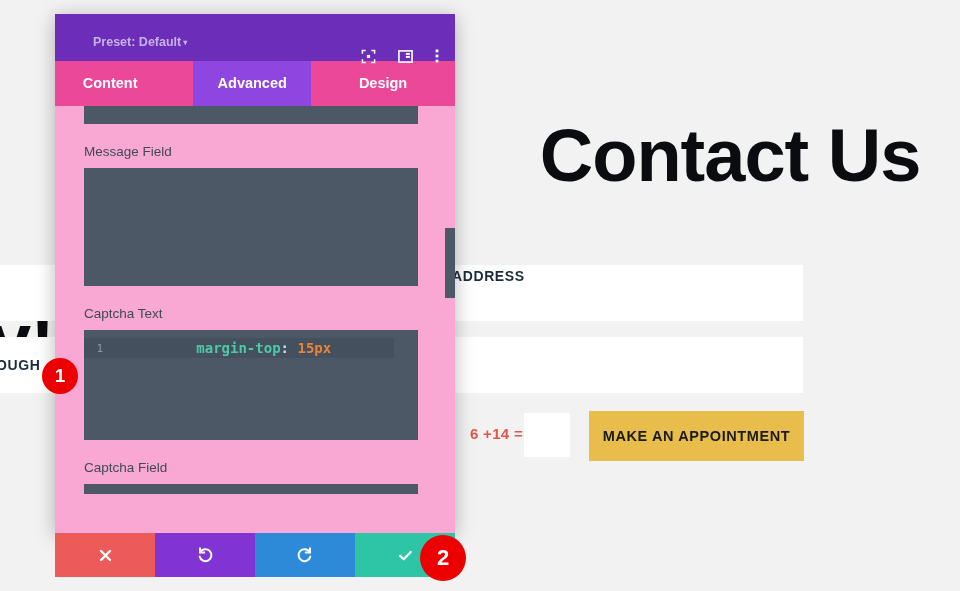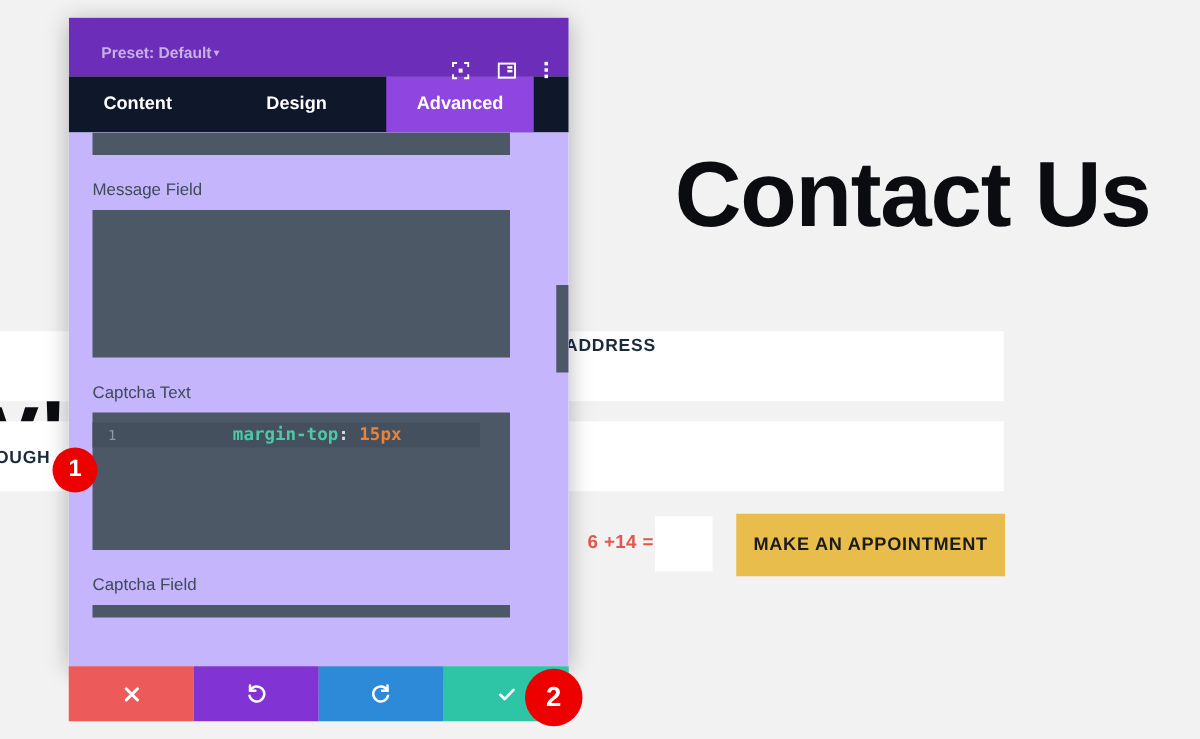--- a/index.html
+++ b/index.html
@@ -95,33 +95,34 @@
     color: #ffffff;
     font-size: 19px;
     font-weight: bold;
     letter-spacing: .1px;
   }
   .modal-preset {
     margin-top: 5px;
     color: #c7b0e6;
     font-size: 12.5px;
     font-weight: bold;
+    margin-left: 12px;
   }
   .caret { font-size: 8px; position: relative; top: -1px; margin-left: 2px; }
 
   .header-icons {
     position: absolute;
     right: 16px; top: 34px;
     display: flex; align-items: center; gap: 22px;
   }
   .hicon { color: #ffffff; display: flex; align-items: center; }
 
   .tabs {
     display: flex;
-    background: #0f172a;
+    background: #ec4899;
     flex: 0 0 auto;
     gap: 28px;
   }
   .tab {
     color: #ffffff;
     font-size: 14.5px;
     font-weight: bold;
     padding: 14px 0 15px 0;
     text-align: center;
     background: transparent;
@@ -131,22 +132,22 @@
   }
   .tab.t0 { width: 118px; }
   .tab.t1 { width: 94px; }
   .tab.t2 { width: 126px; background: #8f45e0; }
   .tabs-filler { flex: 1; }
 
   .modal-body {
     flex: 1 1 auto;
     position: relative;
     overflow: hidden;
-    background: #c4b5fd;
-    padding: 0 19px;
+    background: #f9a8d4;
+    padding: 0 29px;
   }
   .field-label {
     font-size: 13.5px;
     color: #3f4a56;
     margin: 20px 0 9px 0;
   }
   .code-box {
     background: #4c5866;
     width: 334px;
   }
@@ -275,22 +276,22 @@
           <rect x="0.6" y="1.5" width="2.8" height="2.8" fill="#fff"></rect>
           <rect x="0.6" y="6.6" width="2.8" height="2.8" fill="#fff"></rect>
           <rect x="0.6" y="11.7" width="2.8" height="2.8" fill="#fff"></rect>
         </svg>
       </span>
     </div>
   </div>
 
   <div class="tabs">
     <button class="tab t0">Content</button>
+    <button class="tab t2">Advanced</button>
     <button class="tab t1">Design</button>
-    <button class="tab t2">Advanced</button>
     <div class="tabs-filler"></div>
   </div>
 
   <div class="modal-body">
 
     <div class="code-box" id="code-top"></div>
 
     <div class="field-label">Message Field</div>
     <div class="code-box" id="code-msg"></div>
 

